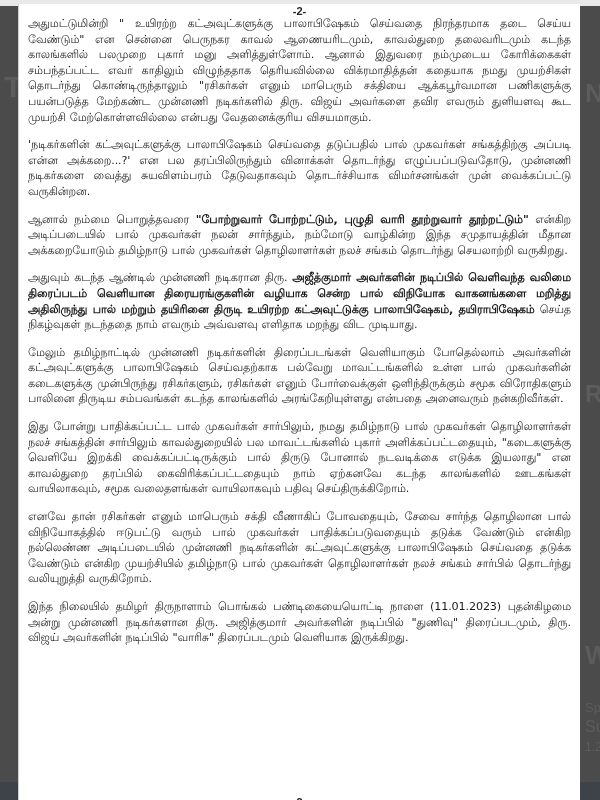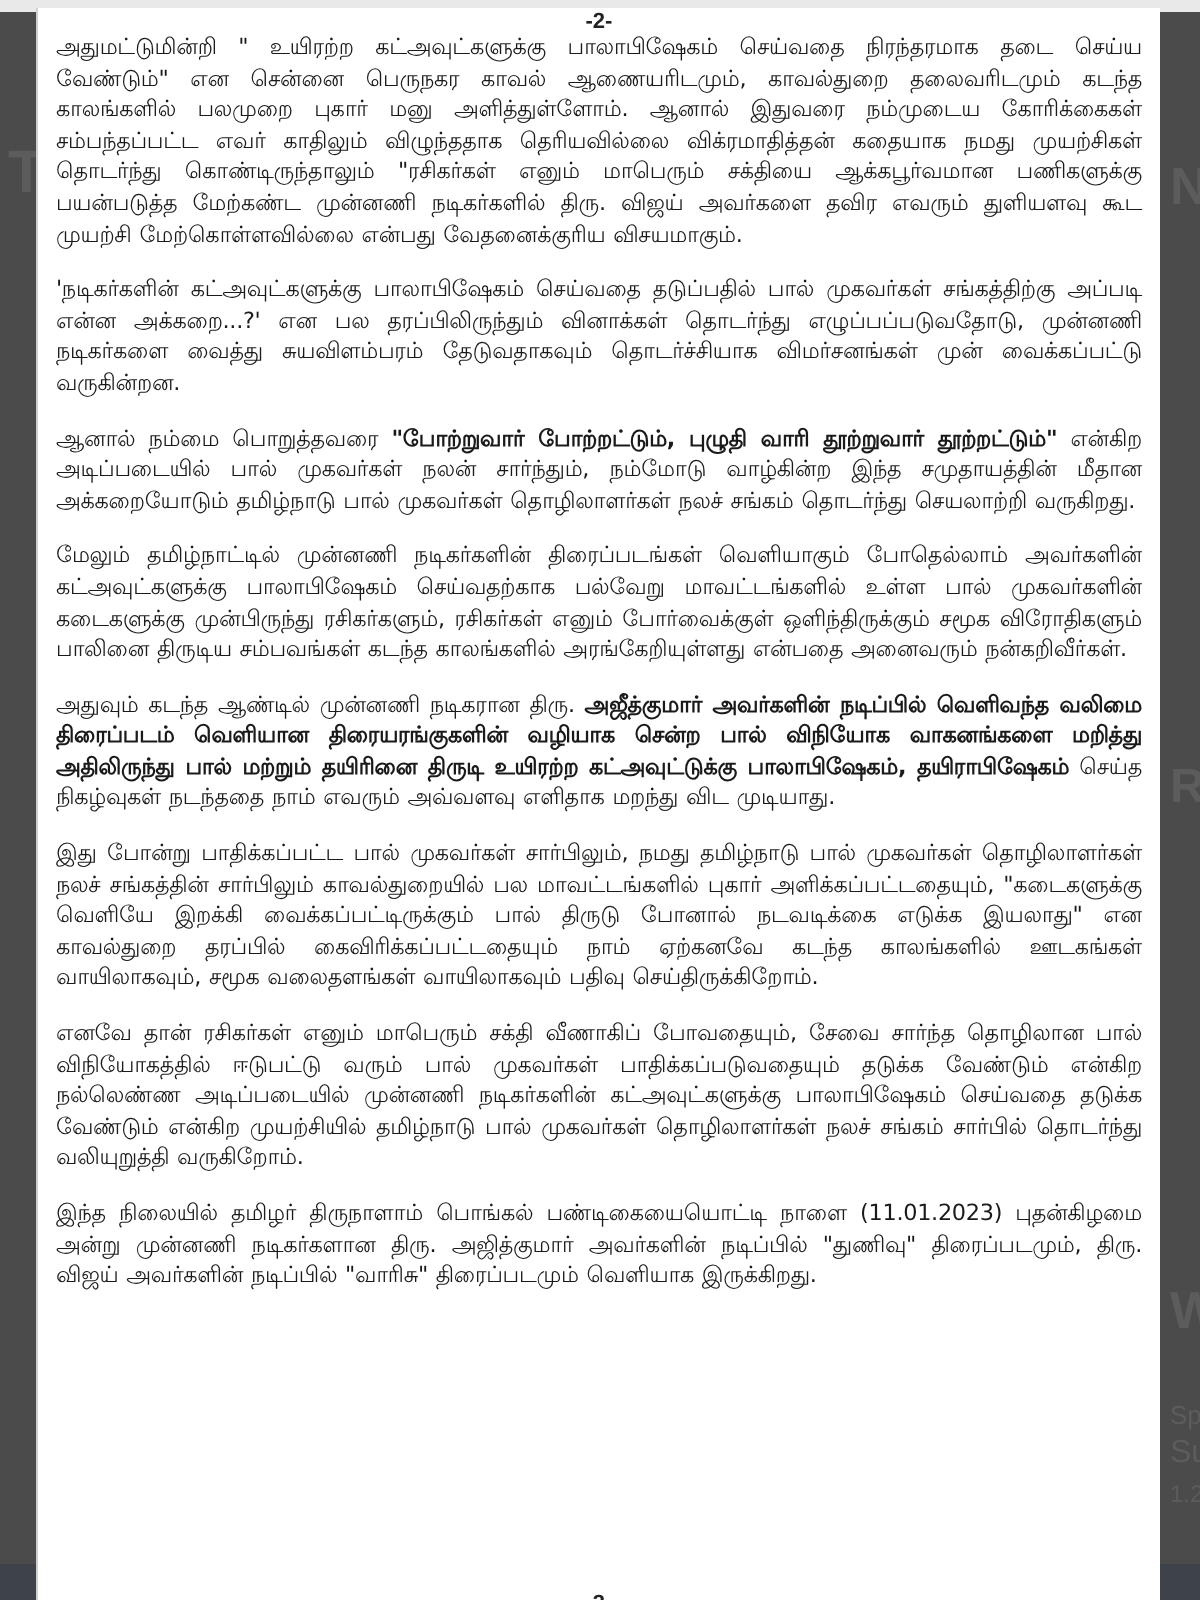--- a/index.html
+++ b/index.html
@@ -100,25 +100,25 @@
 
   <p class="para">
     <span>'நடிகர்களின் கட்அவுட்களுக்கு பாலாபிஷேகம் செய்வதை தடுப்பதில் பால் முகவர்கள் சங்கத்திற்கு அப்படி என்ன அக்கறை...?' என பல தரப்பிலிருந்தும் வினாக்கள் தொடர்ந்து எழுப்பப்படுவதோடு, முன்னணி நடிகர்களை வைத்து சுயவிளம்பரம் தேடுவதாகவும் தொடர்ச்சியாக விமர்சனங்கள் முன் வைக்கப்பட்டு வருகின்றன.</span>
   </p>
 
   <p class="para">
     <span>ஆனால் நம்மை பொறுத்தவரை </span><span class="b">"போற்றுவார் போற்றட்டும், புழுதி வாரி தூற்றுவார் தூற்றட்டும்"</span><span> என்கிற அடிப்படையில் பால் முகவர்கள் நலன் சார்ந்தும், நம்மோடு வாழ்கின்ற இந்த சமுதாயத்தின் மீதான அக்கறையோடும் தமிழ்நாடு பால் முகவர்கள் தொழிலாளர்கள் நலச் சங்கம் தொடர்ந்து செயலாற்றி வருகிறது.</span>
   </p>
 
   <p class="para">
-    <span>மேலும் தமிழ்நாட்டில் முன்னணி நடிகர்களின் திரைப்படங்கள் வெளியாகும் போதெல்லாம் அவர்களின் கட்அவுட்களுக்கு பாலாபிஷேகம் செய்வதற்காக பல்வேறு மாவட்டங்களில் உள்ள பால் முகவர்களின் கடைகளுக்கு முன்பிருந்து ரசிகர்களும், ரசிகர்கள் எனும் போர்வைக்குள் ஒளிந்திருக்கும் சமூக விரோதிகளும் பாலினை திருடிய சம்பவங்கள் கடந்த காலங்களில் அரங்கேறியுள்ளது என்பதை அனைவரும் நன்கறிவீர்கள்.</span>
+    <span>அதுவும் கடந்த ஆண்டில் முன்னணி நடிகரான திரு. </span><span class="b">அஜீத்குமார் அவர்களின் நடிப்பில் வெளிவந்த வலிமை திரைப்படம் வெளியான திரையரங்குகளின் வழியாக சென்ற பால் விநியோக வாகனங்களை மறித்து அதிலிருந்து பால் மற்றும் தயிரினை திருடி உயிரற்ற கட்அவுட்டுக்கு பாலாபிஷேகம், தயிராபிஷேகம்</span><span> செய்த நிகழ்வுகள் நடந்ததை நாம் எவரும் அவ்வளவு எளிதாக மறந்து விட முடியாது.</span>
   </p>
 
   <p class="para">
-    <span>அதுவும் கடந்த ஆண்டில் முன்னணி நடிகரான திரு. </span><span class="b">அஜீத்குமார் அவர்களின் நடிப்பில் வெளிவந்த வலிமை திரைப்படம் வெளியான திரையரங்குகளின் வழியாக சென்ற பால் விநியோக வாகனங்களை மறித்து அதிலிருந்து பால் மற்றும் தயிரினை திருடி உயிரற்ற கட்அவுட்டுக்கு பாலாபிஷேகம், தயிராபிஷேகம்</span><span> செய்த நிகழ்வுகள் நடந்ததை நாம் எவரும் அவ்வளவு எளிதாக மறந்து விட முடியாது.</span>
+    <span>மேலும் தமிழ்நாட்டில் முன்னணி நடிகர்களின் திரைப்படங்கள் வெளியாகும் போதெல்லாம் அவர்களின் கட்அவுட்களுக்கு பாலாபிஷேகம் செய்வதற்காக பல்வேறு மாவட்டங்களில் உள்ள பால் முகவர்களின் கடைகளுக்கு முன்பிருந்து ரசிகர்களும், ரசிகர்கள் எனும் போர்வைக்குள் ஒளிந்திருக்கும் சமூக விரோதிகளும் பாலினை திருடிய சம்பவங்கள் கடந்த காலங்களில் அரங்கேறியுள்ளது என்பதை அனைவரும் நன்கறிவீர்கள்.</span>
   </p>
 
   <p class="para">
     <span>இது போன்று பாதிக்கப்பட்ட பால் முகவர்கள் சார்பிலும், நமது தமிழ்நாடு பால் முகவர்கள் தொழிலாளர்கள் நலச் சங்கத்தின் சார்பிலும் காவல்துறையில் பல மாவட்டங்களில் புகார் அளிக்கப்பட்டதையும், "கடைகளுக்கு வெளியே இறக்கி வைக்கப்பட்டிருக்கும் பால் திருடு போனால் நடவடிக்கை எடுக்க இயலாது" என காவல்துறை தரப்பில் கைவிரிக்கப்பட்டதையும் நாம் ஏற்கனவே கடந்த காலங்களில் ஊடகங்கள் வாயிலாகவும், சமூக வலைதளங்கள் வாயிலாகவும் பதிவு செய்திருக்கிறோம்.</span>
   </p>
 
   <p class="para">
     <span>எனவே தான் ரசிகர்கள் எனும் மாபெரும் சக்தி வீணாகிப் போவதையும், சேவை சார்ந்த தொழிலான பால் விநியோகத்தில் ஈடுபட்டு வரும் பால் முகவர்கள் பாதிக்கப்படுவதையும் தடுக்க வேண்டும் என்கிற நல்லெண்ண அடிப்படையில் முன்னணி நடிகர்களின் கட்அவுட்களுக்கு பாலாபிஷேகம் செய்வதை தடுக்க வேண்டும் என்கிற முயற்சியில் தமிழ்நாடு பால் முகவர்கள் தொழிலாளர்கள் நலச் சங்கம் சார்பில் தொடர்ந்து வலியுறுத்தி வருகிறோம்.</span>
   </p>
 

